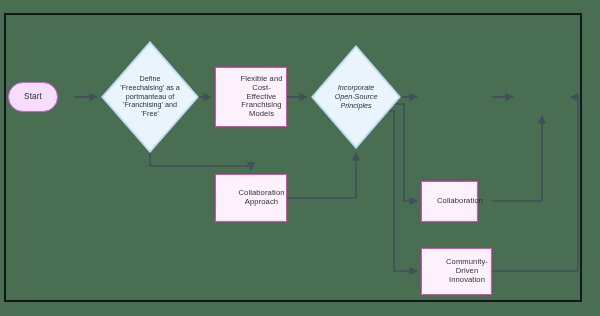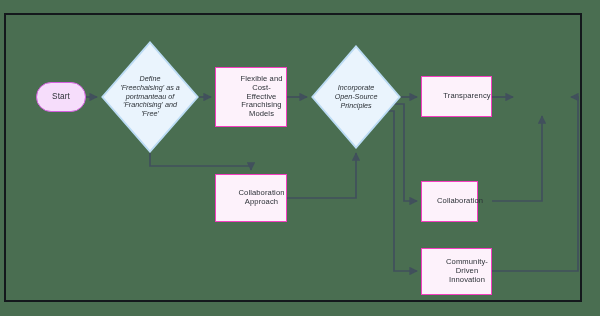--- a/index.html
+++ b/index.html
@@ -121,25 +121,25 @@
         <path d="M 386 111 L 394 111 L 394 271 L 417 271" marker-end="url(#arrow)"></path>
 
         <path d="M 492 97 L 513 97" marker-end="url(#arrow)"></path>
 
         <path d="M 492 201 L 542 201 L 542 116" marker-end="url(#arrow)"></path>
 
         <path d="M 492 271 L 578 271 L 578 97 L 571 97" marker-end="url(#arrow)"></path>
       </g>
     </svg>
 
-    <div class="node node-terminal" style="left:36px;top:82px;width:50px;height:30px;">
+    <div class="node node-terminal" style="left:8px;top:82px;width:50px;height:30px;">
       <span class="label">Start</span>
     </div>
 
-    <div class="node-decision-wrap" style="left:101px;top:41px;width:98px;height:112px;font-style:italic;">
+    <div class="node-decision-wrap" style="left:101px;top:41px;width:98px;height:112px;">
       <svg class="node-decision-shape" viewBox="0 0 98 112" preserveAspectRatio="none">
         <polygon points="49,1.3 96.7,56 49,110.7 1.3,56" fill="#eaf4fd" stroke="#bcdcf5" stroke-width="1.8"></polygon>
       </svg>
       <div class="node-decision-text">Define
 'Freechaising' as a
 portmanteau of
 'Franchising' and
 'Free'</div>
     </div>
 
@@ -157,23 +157,20 @@
 
     <div class="node-decision-wrap" style="left:311px;top:45px;width:90px;height:104px;font-style:italic;">
       <svg class="node-decision-shape" viewBox="0 0 90 104" preserveAspectRatio="none">
         <polygon points="45,1.3 88.7,52 45,102.7 1.3,52" fill="#eaf4fd" stroke="#bcdcf5" stroke-width="1.8"></polygon>
       </svg>
       <div class="node-decision-text">Incorporate
 Open-Source
 Principles</div>
     </div>
 
-    <div class="node node-process" style="left:421px;top:76px;width:71px;height:41px;">
-      <span class="label">Transparency</span>
-    </div>
 
     <div class="node node-process" style="left:421px;top:181px;width:57px;height:41px;">
       <span class="label">Collaboration</span>
     </div>
 
     <div class="node node-process" style="left:421px;top:248px;width:71px;height:47px;">
       <span class="label">Community-Driven
 Innovation</span>
     </div>
 

